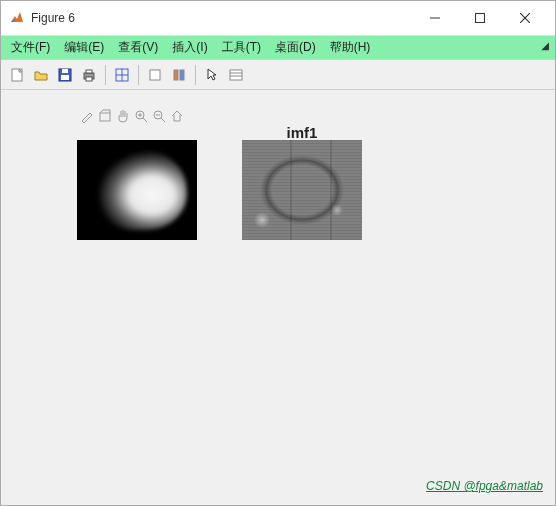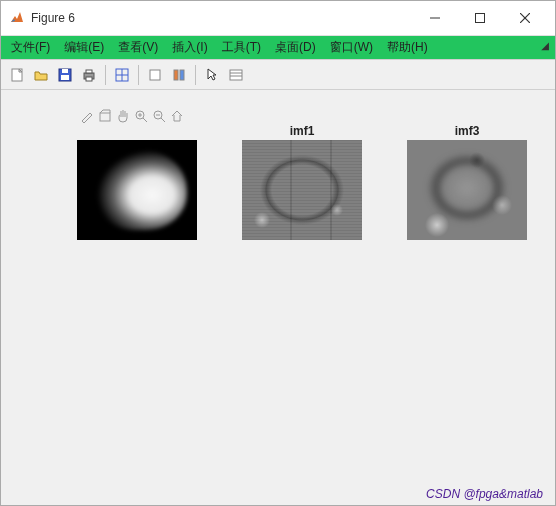--- a/index.html
+++ b/index.html
@@ -3,50 +3,50 @@
 <meta charset="utf-8">
 <style>
   * { box-sizing: border-box; }
   body { margin: 0; padding: 0; font-family: "Microsoft YaHei", Arial, sans-serif; font-size: 12px; background: #fff; width: 556px; height: 506px; overflow: hidden; position: relative; }
   .window { width: 556px; height: 506px; border: 1px solid #aaa; background: #f0f0f0; display: flex; flex-direction: column; }
   .titlebar { height: 30px; background: #fff; display: flex; align-items: center; padding: 17px 8px; border-bottom: 1px solid #e0e0e0; }
   .app-icon { width: 16px; height: 16px; margin-right: 6px; }
   .title-text { flex: 1; color: #333; font-size: 12px; }
   .win-controls { display: flex; gap: 0; }
   .win-btn { width: 45px; height: 28px; display: flex; align-items: center; justify-content: center; color: #333; }
-  .menubar { height: 24px; background: #22c55e; display: flex; align-items: center; padding: 0 4px; gap: 2px; border-bottom: 1px solid #d0d0d0; position: relative; }
+  .menubar { height: 24px; background: #86efac; display: flex; align-items: center; padding: 0 4px; gap: 2px; border-bottom: 1px solid #d0d0d0; position: relative; }
   .menu-item { padding: 2px 6px; color: #222; font-size: 12px; }
   .menubar-arrow { position: absolute; right: 6px; top: 4px; font-size: 10px; color: #333; }
   .toolbar { height: 30px; background: #f0f0f0; display: flex; align-items: center; padding: 0 4px; gap: 0; border-bottom: 1px solid #d0d0d0; }
   .tool-btn { width: 24px; height: 24px; display: flex; align-items: center; justify-content: center; cursor: pointer; }
   .tool-sep { width: 1px; height: 20px; background: #c0c0c0; margin: 0 4px; }
   .canvas-area { flex: 1; background: #f0f0f0; position: relative; overflow: hidden; }
   .fig-toolbar { position: absolute; left: 78px; top: 18px; display: flex; gap: 2px; }
   .fig-tool { width: 16px; height: 16px; display: flex; align-items: center; justify-content: center; color: #888; font-size: 12px; }
   .subplot-grid { position: absolute; left: 76px; top: 34px; width: 450px; display: grid; grid-template-columns: repeat(3, 120px); grid-column-gap: 45px; grid-row-gap: 60px; }
   .subplot { display: flex; flex-direction: column; align-items: center; }
-  .subplot-title { font-size: 12px; color: #222; margin-bottom: 2px; height: 14px; font-weight: bold; }
+  .subplot-title { font-size: 15px; color: #222; margin-bottom: 2px; height: 14px; font-weight: bold; }
   .plot-img { width: 120px; height: 100px; background: #808080; position: relative; overflow: hidden; }
   .plot-img.orig { background: #000; }
   .plot-img.orig::before { content: ""; position: absolute; left: 20px; top: 10px; width: 90px; height: 80px; background: radial-gradient(ellipse 55px 45px at 55px 45px, #f8f8f8 0%, #e8e8e8 40%, #606060 70%, #000 100%); border-radius: 40% 50% 45% 40%; filter: blur(2px); }
   .plot-img.imf::before { content: ""; position: absolute; inset: 0; background:
       repeating-linear-gradient(0deg, rgba(0,0,0,0.08) 0px, rgba(0,0,0,0.08) 1px, transparent 1px, transparent 3px),
       radial-gradient(ellipse 60px 50px at 60px 50px, transparent 0%, transparent 50%, rgba(40,40,40,0.5) 60%, rgba(40,40,40,0.3) 62%, transparent 70%); }
   .plot-img.imf::after { content: ""; position: absolute; inset: 0; background:
       radial-gradient(circle 8px at 20px 80px, rgba(255,255,255,0.5), transparent),
       radial-gradient(circle 6px at 95px 70px, rgba(255,255,255,0.4), transparent),
       linear-gradient(90deg, transparent 48px, rgba(0,0,0,0.25) 49px, transparent 50px),
       linear-gradient(90deg, transparent 88px, rgba(0,0,0,0.25) 89px, transparent 90px); }
   .plot-img.imf-low::before { content: ""; position: absolute; inset: 0; background:
       radial-gradient(ellipse 55px 48px at 60px 48px, rgba(200,200,200,0.3) 0%, transparent 45%, rgba(30,30,30,0.6) 55%, rgba(30,30,30,0.4) 60%, transparent 72%); filter: blur(3px); }
   .plot-img.imf-low::after { content: ""; position: absolute; inset: 0; background:
       radial-gradient(circle 12px at 30px 85px, rgba(255,255,255,0.6), transparent),
       radial-gradient(circle 10px at 95px 65px, rgba(255,255,255,0.4), transparent),
       radial-gradient(circle 8px at 70px 20px, rgba(40,40,40,0.5), transparent); }
-  .watermark { position: absolute; right: 12px; bottom: 4px; color: #4c1d95; font-size: 12px; font-style: italic; }
+  .watermark { position: absolute; right: 12px; bottom: 12px; color: #15803d; font-size: 12px; font-style: italic; text-decoration: underline; }
 </style>
 </head>
 <body>
 
 <div class="window">
   <div class="titlebar">
     <span class="app-icon">
       <svg viewBox="0 0 16 16">
           <path d="M2 12 L6 6 L8 9 L11 2 L14 12 Z" fill="#e07030"></path>
           <path d="M2 12 L5 9 L6 11 Z" fill="#4080c0"></path>
@@ -73,21 +73,20 @@
     </div>
   </div>
 
   <div class="menubar">
     <span class="menu-item">文件(F)</span>
     <span class="menu-item">编辑(E)</span>
     <span class="menu-item">查看(V)</span>
     <span class="menu-item">插入(I)</span>
     <span class="menu-item">工具(T)</span>
     <span class="menu-item">桌面(D)</span>
-    <span class="menu-item">窗口(W)</span>
     <span class="menu-item">帮助(H)</span>
     <span class="menubar-arrow">◢</span>
   </div>
 
   <div class="toolbar">
     <div class="tool-btn">
         <svg width="16" height="16">
           <rect x="3" y="2" width="10" height="12" fill="#fff" stroke="#888"></rect>
           <path d="M10 2 L13 5 L10 5 Z" fill="#ddd" stroke="#888"></path>
         </svg>
@@ -188,21 +187,17 @@
 
     <div class="subplot-grid">
       <div class="subplot">
         <div class="subplot-title"></div>
         <div class="plot-img orig"></div>
       </div>
       <div class="subplot">
         <div class="subplot-title">imf1</div>
         <div class="plot-img imf"></div>
       </div>
-      <div class="subplot">
-        <div class="subplot-title">imf3</div>
-        <div class="plot-img imf-low"></div>
-      </div>
     </div>
 
     <div class="watermark">CSDN @fpga&amp;matlab</div>
   </div>
 </div>
 
 </body></html>

